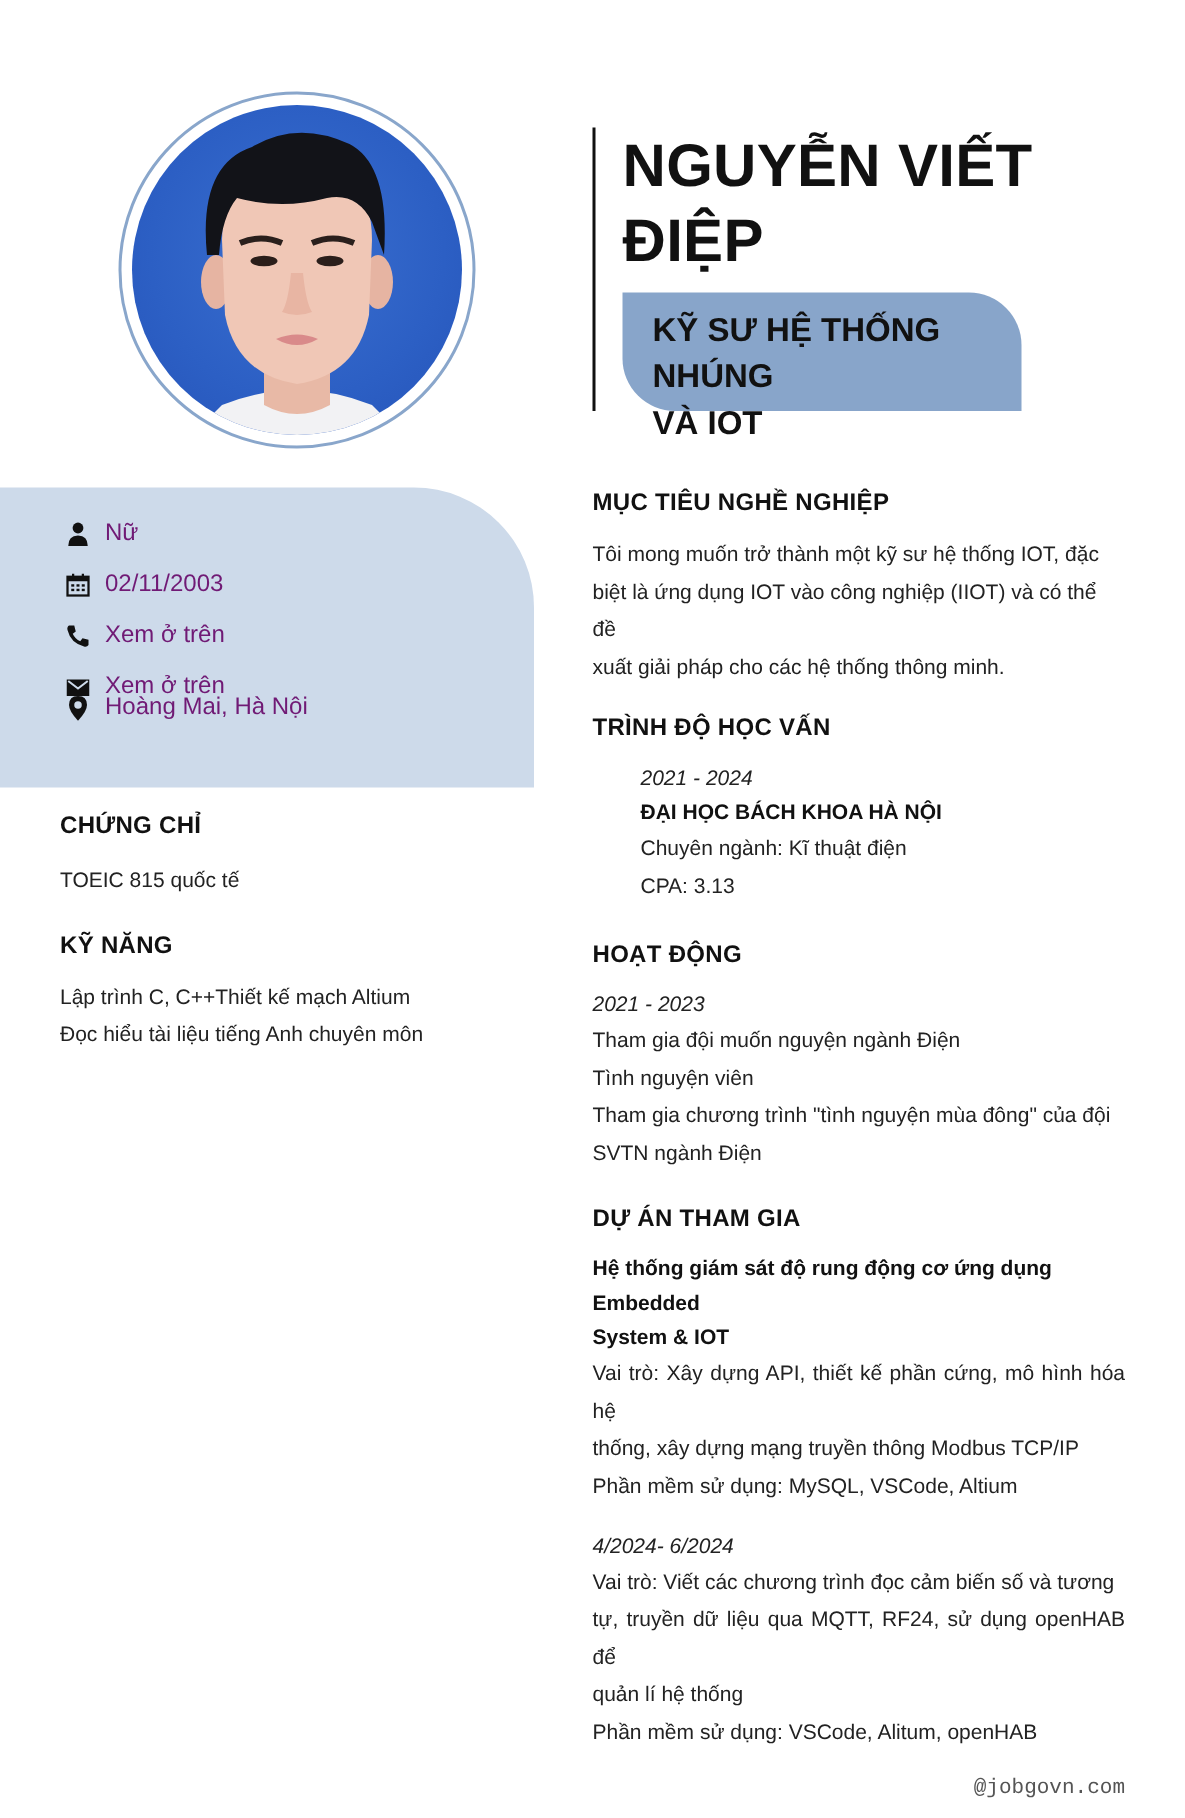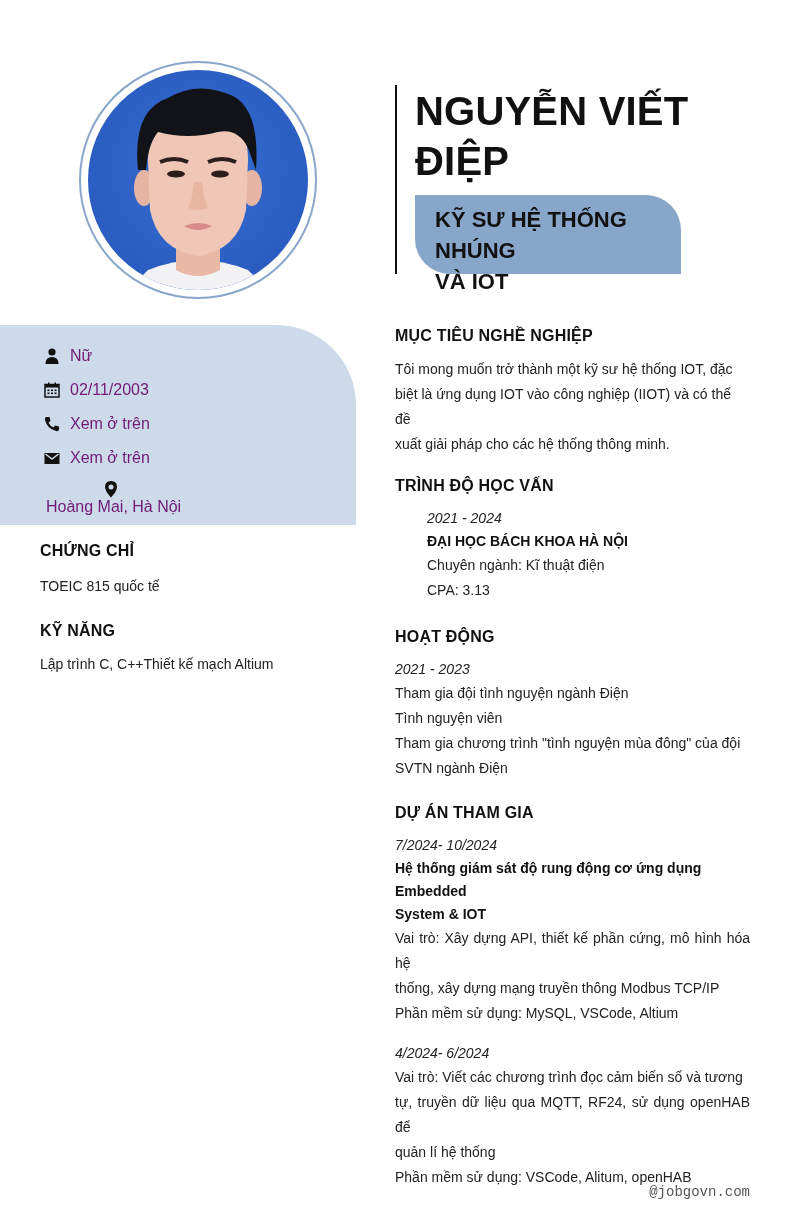--- a/index.html
+++ b/index.html
@@ -140,38 +140,39 @@
 <div class="contact-item" style="top:446px;">
   <span class="icon">
     <svg viewBox="0 0 18 18">
         <rect x="1.5" y="4" width="15" height="11" fill="#111"></rect>
         <path d="M2.5 5 L9 10 L15.5 5" stroke="#cddaea" stroke-width="1.4" fill="none"></path>
       </svg>
   </span>
   <span class="text">Xem ở trên</span>
 </div>
 
-<div class="contact-item" style="top:480px;flex-direction:column;">
+<div class="contact-item" style="top:460px;">
   <span class="icon">
     <svg viewBox="0 0 18 18">
         <path d="M9 1 Q15 1 15 7 Q15 11 9 17.5 Q3 11 3 7 Q3 1 9 1 Z" fill="#111"></path>
         <circle cx="9" cy="7" r="2.5" fill="#cddaea"></circle>
       </svg>
   </span>
   <span class="text">Hoàng Mai, Hà Nội</span>
 </div>
 
 <div class="left-col" style="top:542px;">
   <div class="section-h">CHỨNG CHỈ</div>
   <div class="body-t" style="margin-top:14px;">TOEIC 815 quốc tế</div>
 </div>
 
 <div class="left-col" style="top:622px;">
   <div class="section-h">KỸ NĂNG</div>
   <div class="body-t" style="margin-top:12px;">Lập trình C, C++Thiết kế mạch Altium</div>
+  <div class="body-t">Đọc hiểu tài liệu tiếng Anh chuyên môn</div>
 </div>
 
 <div class="right-col" style="top:327px;">
   <div class="section-h">MỤC TIÊU NGHỀ NGHIỆP</div>
   <div style="margin-top:12px;">
     <div class="body-t">Tôi mong muốn trở thành một kỹ sư hệ thống IOT, đặc</div>
     <div class="body-t">biệt là ứng dụng IOT vào công nghiệp (IIOT) và có thể đề</div>
     <div class="body-t">xuất giải pháp cho các hệ thống thông minh.</div>
   </div>
 </div>
@@ -183,31 +184,30 @@
     <div class="bold-t">ĐẠI HỌC BÁCH KHOA HÀ NỘI</div>
     <div class="line">Chuyên ngành: Kĩ thuật điện</div>
     <div class="line">CPA: 3.13</div>
   </div>
 </div>
 
 <div class="right-col" style="top:628px;">
   <div class="section-h">HOẠT ĐỘNG</div>
   <div style="margin-top:12px;">
     <div class="date">2021 - 2023</div>
-    <div class="line">Tham gia đội tình nguyện ngành Điện</div>
+    <div class="line">Tham gia đội muốn nguyện ngành Điện</div>
     <div class="line">Tình nguyện viên</div>
     <div class="line">Tham gia chương trình "tình nguyện mùa đông" của đội</div>
     <div class="line">SVTN ngành Điện</div>
   </div>
 </div>
 
 <div class="right-col" style="top:804px;">
   <div class="section-h">DỰ ÁN THAM GIA</div>
   <div style="margin-top:12px;">
-    <div class="date">7/2024- 10/2024</div>
     <div class="bold-t">Hệ thống giám sát độ rung động cơ ứng dụng Embedded</div>
     <div class="bold-t">System &amp; IOT</div>
     <div class="line">Vai trò: Xây dựng API, thiết kế phần cứng, mô hình hóa hệ</div>
     <div class="line">thống, xây dựng mạng truyền thông Modbus TCP/IP</div>
     <div class="line">Phần mềm sử dụng: MySQL, VSCode, Altium</div>
   </div>
   <div style="margin-top:16px;">
     <div class="date">4/2024- 6/2024</div>
     <div class="line">Vai trò: Viết các chương trình đọc cảm biến số và tương</div>
     <div class="line">tự, truyền dữ liệu qua MQTT, RF24, sử dụng openHAB để</div>

